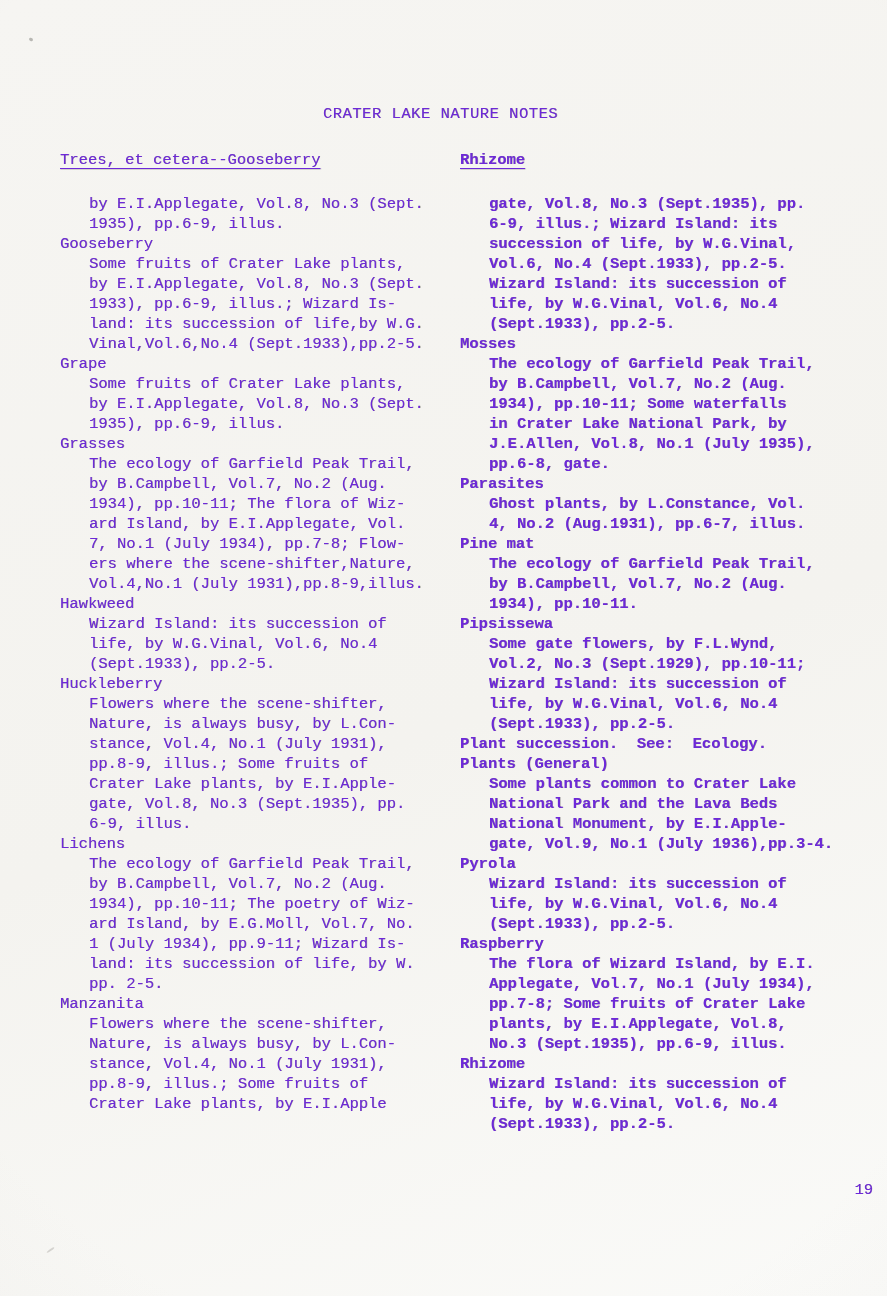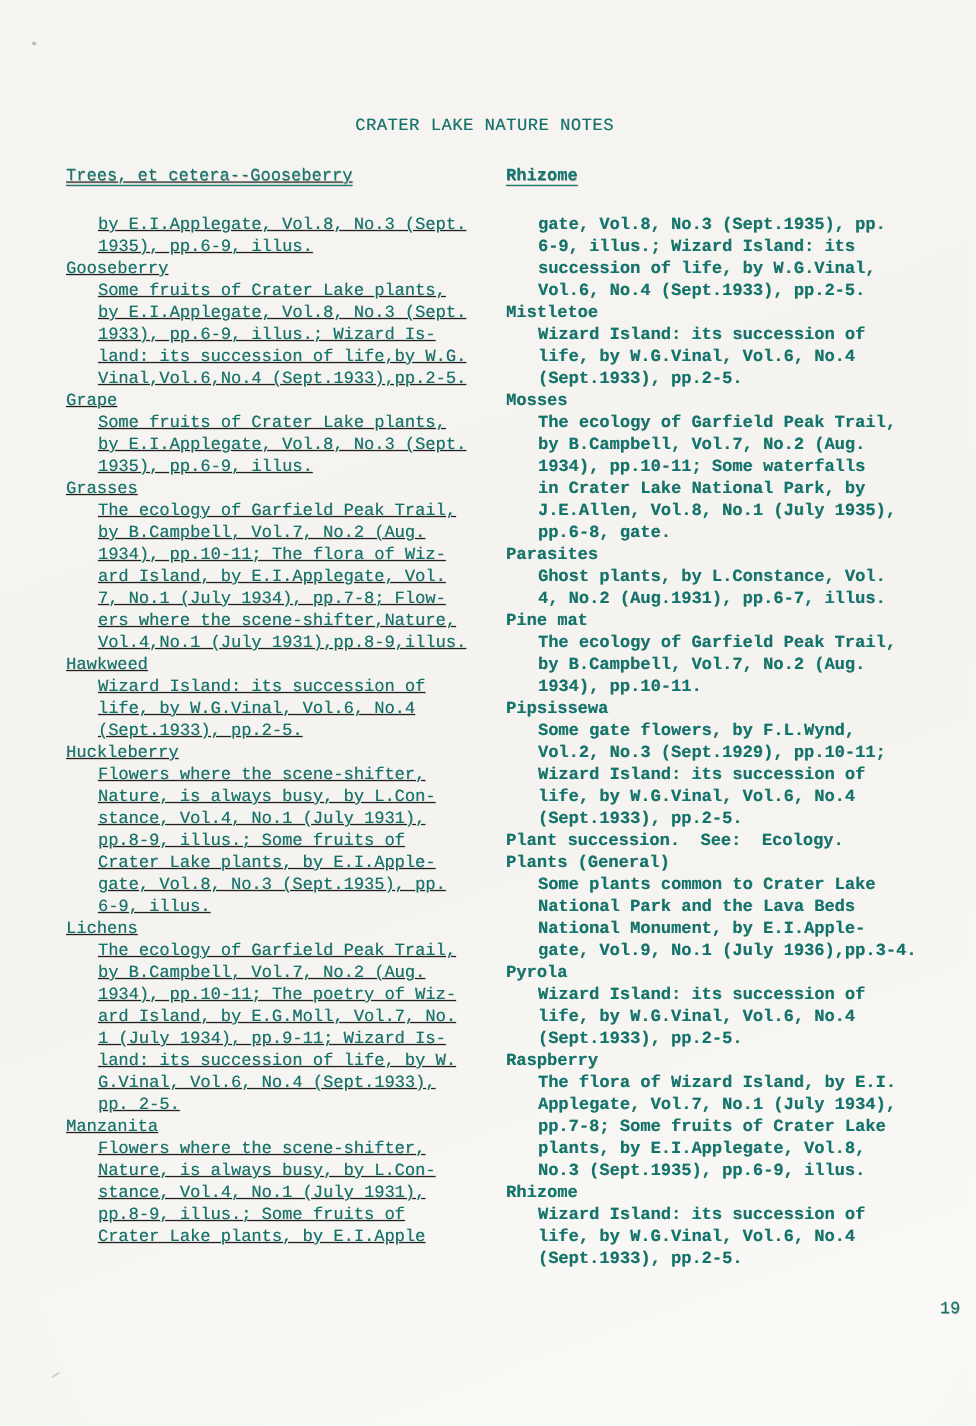--- a/index.html
+++ b/index.html
@@ -6,31 +6,31 @@
   body{
     width:887px;height:1296px;position:relative;overflow:hidden;
     background:
       radial-gradient(ellipse 120% 100% at 50% 45%, rgba(255,255,255,0) 60%, rgba(190,188,182,0.18) 100%),
       linear-gradient(160deg,#f6f5f2 0%,#f4f3ef 55%,#fafaf8 100%);
     font-family:"Liberation Mono","DejaVu Sans Mono",monospace;
     color:#22211f;
   }
   .scan{position:absolute;inset:0;}
   .ink{
-    color:#0f766e;
+    color:#6d28d9;
     text-shadow:0.4px 0.4px 0.4px rgba(50,48,44,0.45);
   }
   .page-title{
     position:absolute;top:104px;left:0;right:6px;
     text-align:center;
     font-size:15.5px;line-height:20px;
     letter-spacing:0.5px;
   }
   .col{position:absolute;top:150px;}
-  .col-left{left:60px;width:396px;text-decoration:underline;}
+  .col-left{left:60px;width:396px;}
   .col-right{left:460px;width:404px;font-weight:bold;}
   .col-heading{
     font-size:15.5px;line-height:20px;white-space:pre;
     text-decoration:underline;
     text-decoration-thickness:1.4px;
     text-underline-offset:4px;
     margin-bottom:24px;
   }
   .line{
     font-size:15.5px;line-height:20px;white-space:pre;
@@ -86,39 +86,37 @@
         <div class="line indent">Crater Lake plants, by E.I.Apple-</div>
         <div class="line indent">gate, Vol.8, No.3 (Sept.1935), pp.</div>
         <div class="line indent">6-9, illus.</div>
         <div class="line">Lichens</div>
         <div class="line indent">The ecology of Garfield Peak Trail,</div>
         <div class="line indent">by B.Campbell, Vol.7, No.2 (Aug.</div>
         <div class="line indent">1934), pp.10-11; The poetry of Wiz-</div>
         <div class="line indent">ard Island, by E.G.Moll, Vol.7, No.</div>
         <div class="line indent">1 (July 1934), pp.9-11; Wizard Is-</div>
         <div class="line indent">land: its succession of life, by W.</div>
-        <div class="line indent">G.Vinal, Vol.6, No.4 (Sept.1933),</div>
         <div class="line indent">pp. 2-5.</div>
         <div class="line">Manzanita</div>
         <div class="line indent">Flowers where the scene-shifter,</div>
         <div class="line indent">Nature, is always busy, by L.Con-</div>
         <div class="line indent">stance, Vol.4, No.1 (July 1931),</div>
         <div class="line indent">pp.8-9, illus.; Some fruits of</div>
         <div class="line indent">Crater Lake plants, by E.I.Apple</div>
       </div>
   </div>
 
   <div class="col col-right">
     <div class="col-heading ink">Rhizome</div>
     <div class="lines ink">
         <div class="line indent">gate, Vol.8, No.3 (Sept.1935), pp.</div>
         <div class="line indent">6-9, illus.; Wizard Island: its</div>
         <div class="line indent">succession of life, by W.G.Vinal,</div>
         <div class="line indent">Vol.6, No.4 (Sept.1933), pp.2-5.</div>
-        <div class="line">Mistletoe</div>
         <div class="line indent">Wizard Island: its succession of</div>
         <div class="line indent">life, by W.G.Vinal, Vol.6, No.4</div>
         <div class="line indent">(Sept.1933), pp.2-5.</div>
         <div class="line">Mosses</div>
         <div class="line indent">The ecology of Garfield Peak Trail,</div>
         <div class="line indent">by B.Campbell, Vol.7, No.2 (Aug.</div>
         <div class="line indent">1934), pp.10-11; Some waterfalls</div>
         <div class="line indent">in Crater Lake National Park, by</div>
         <div class="line indent">J.E.Allen, Vol.8, No.1 (July 1935),</div>
         <div class="line indent">pp.6-8, gate.</div>

